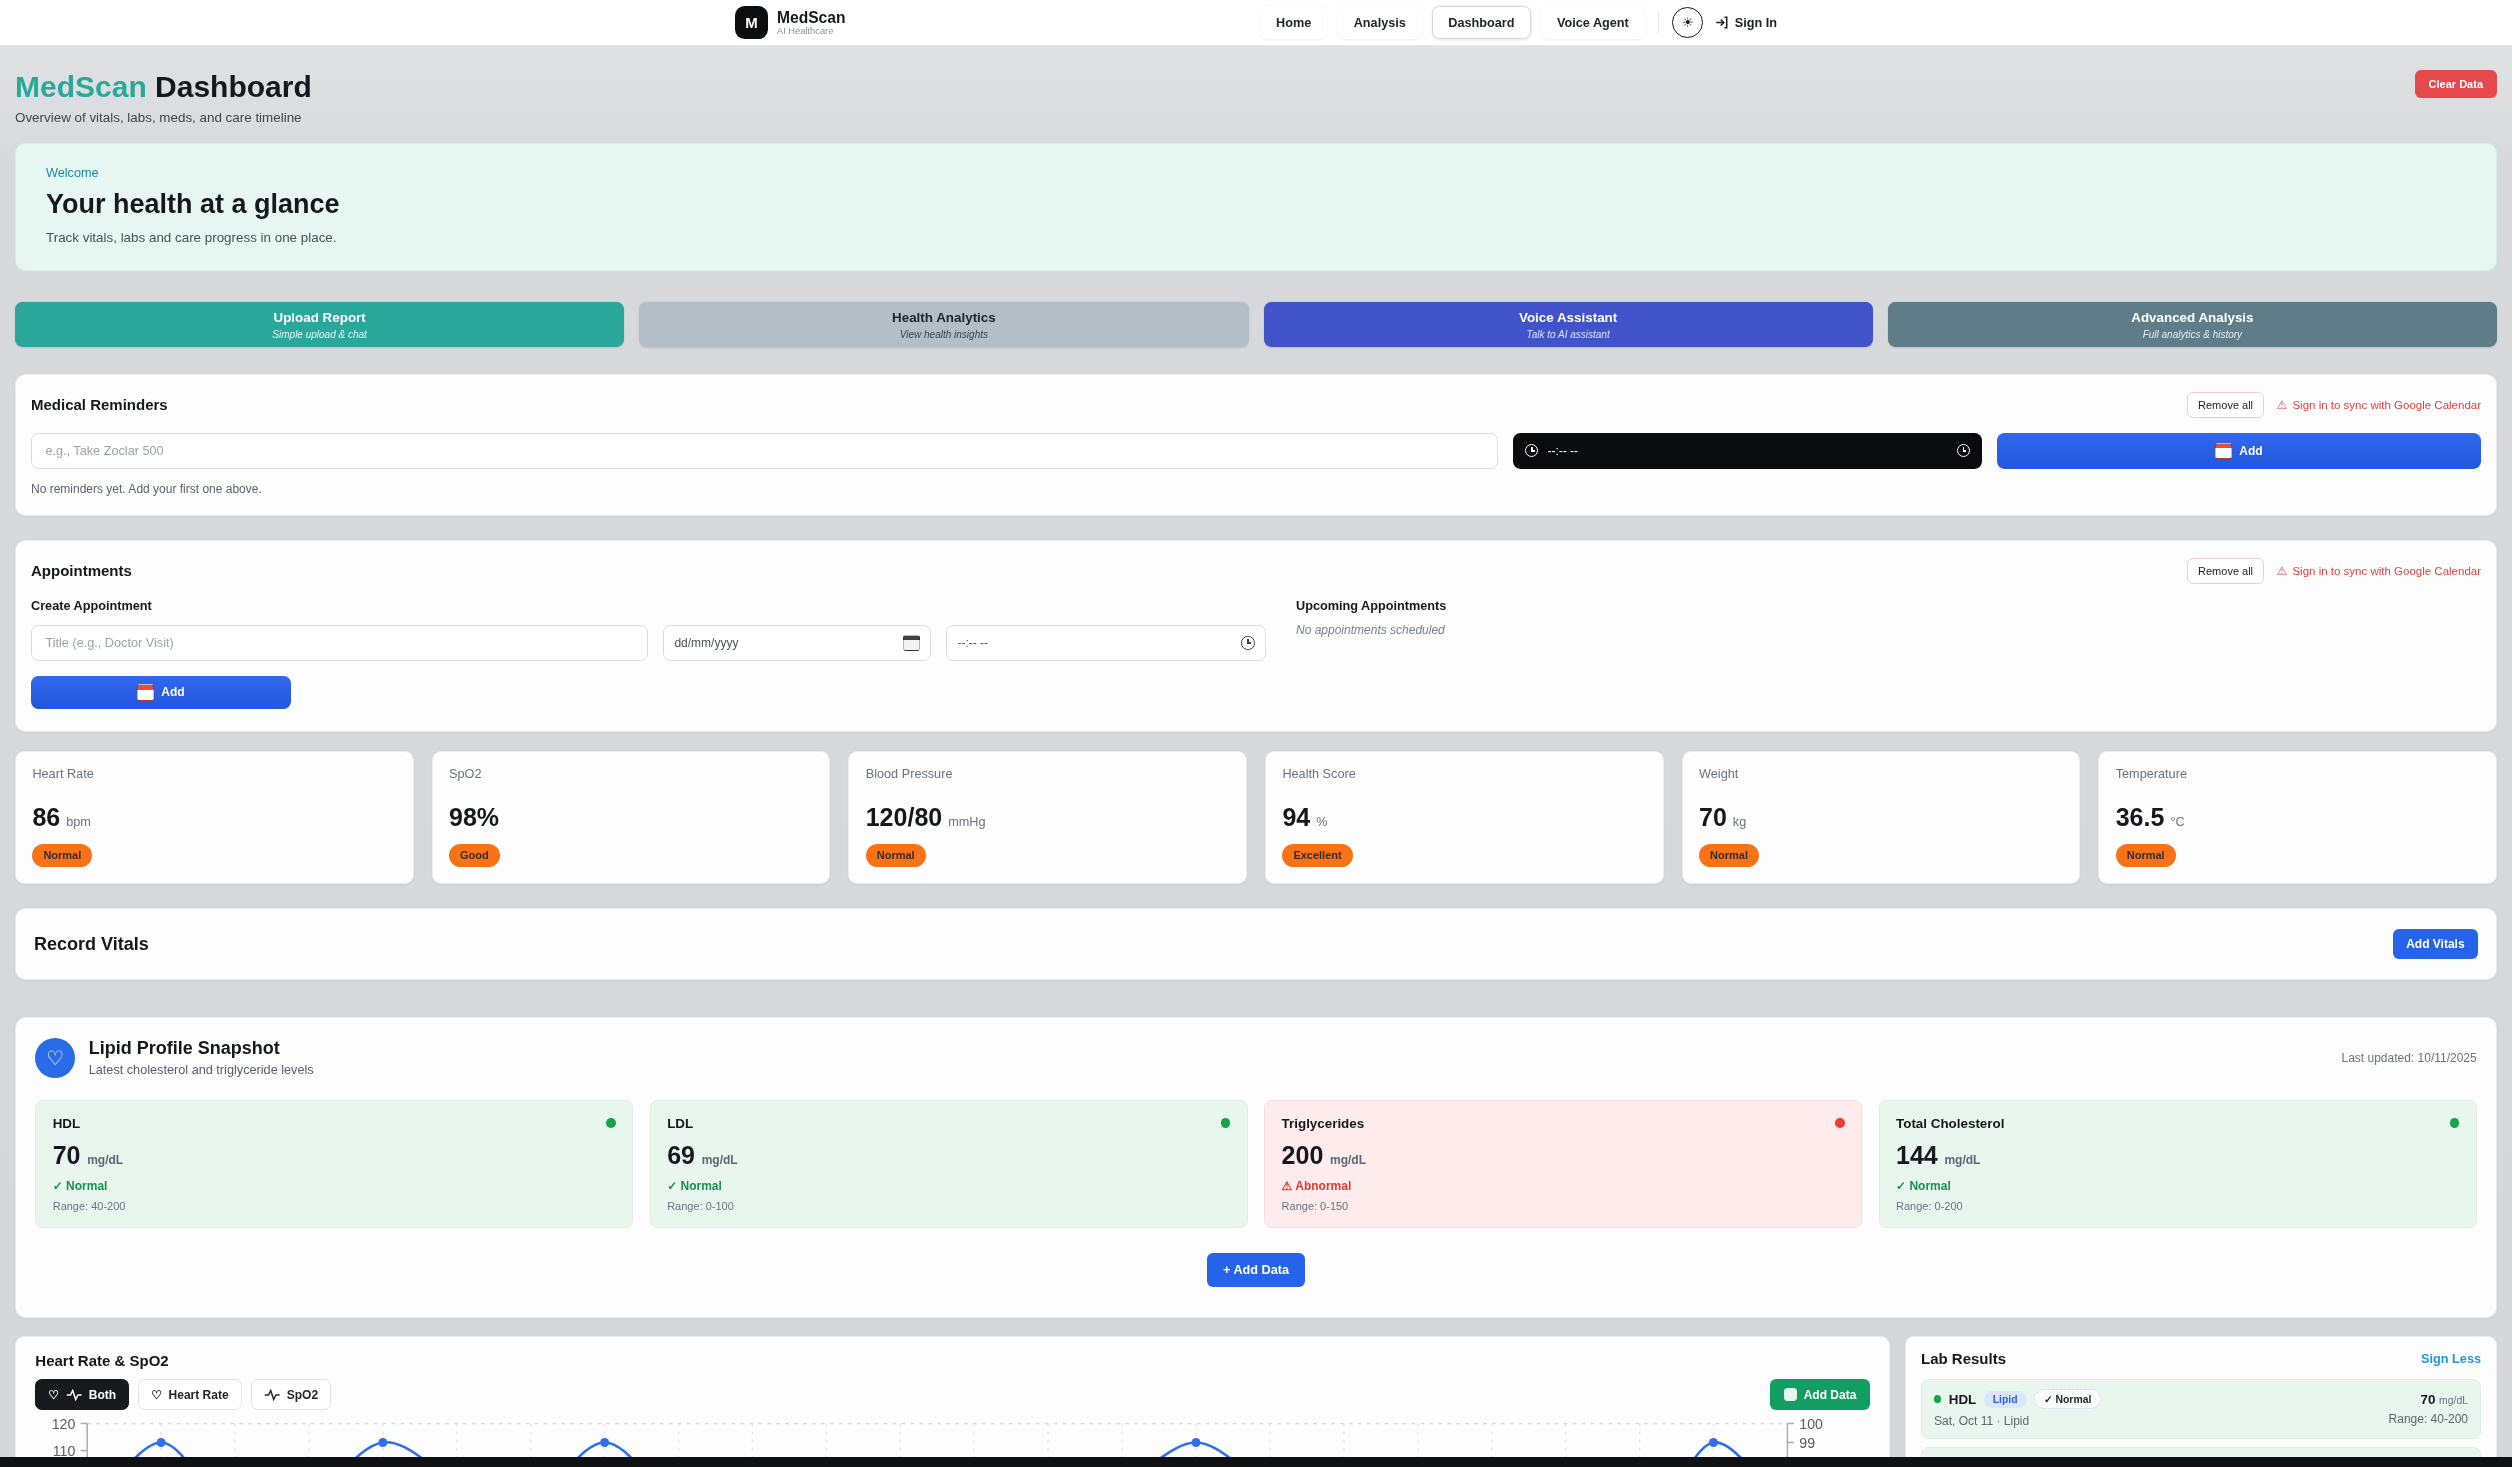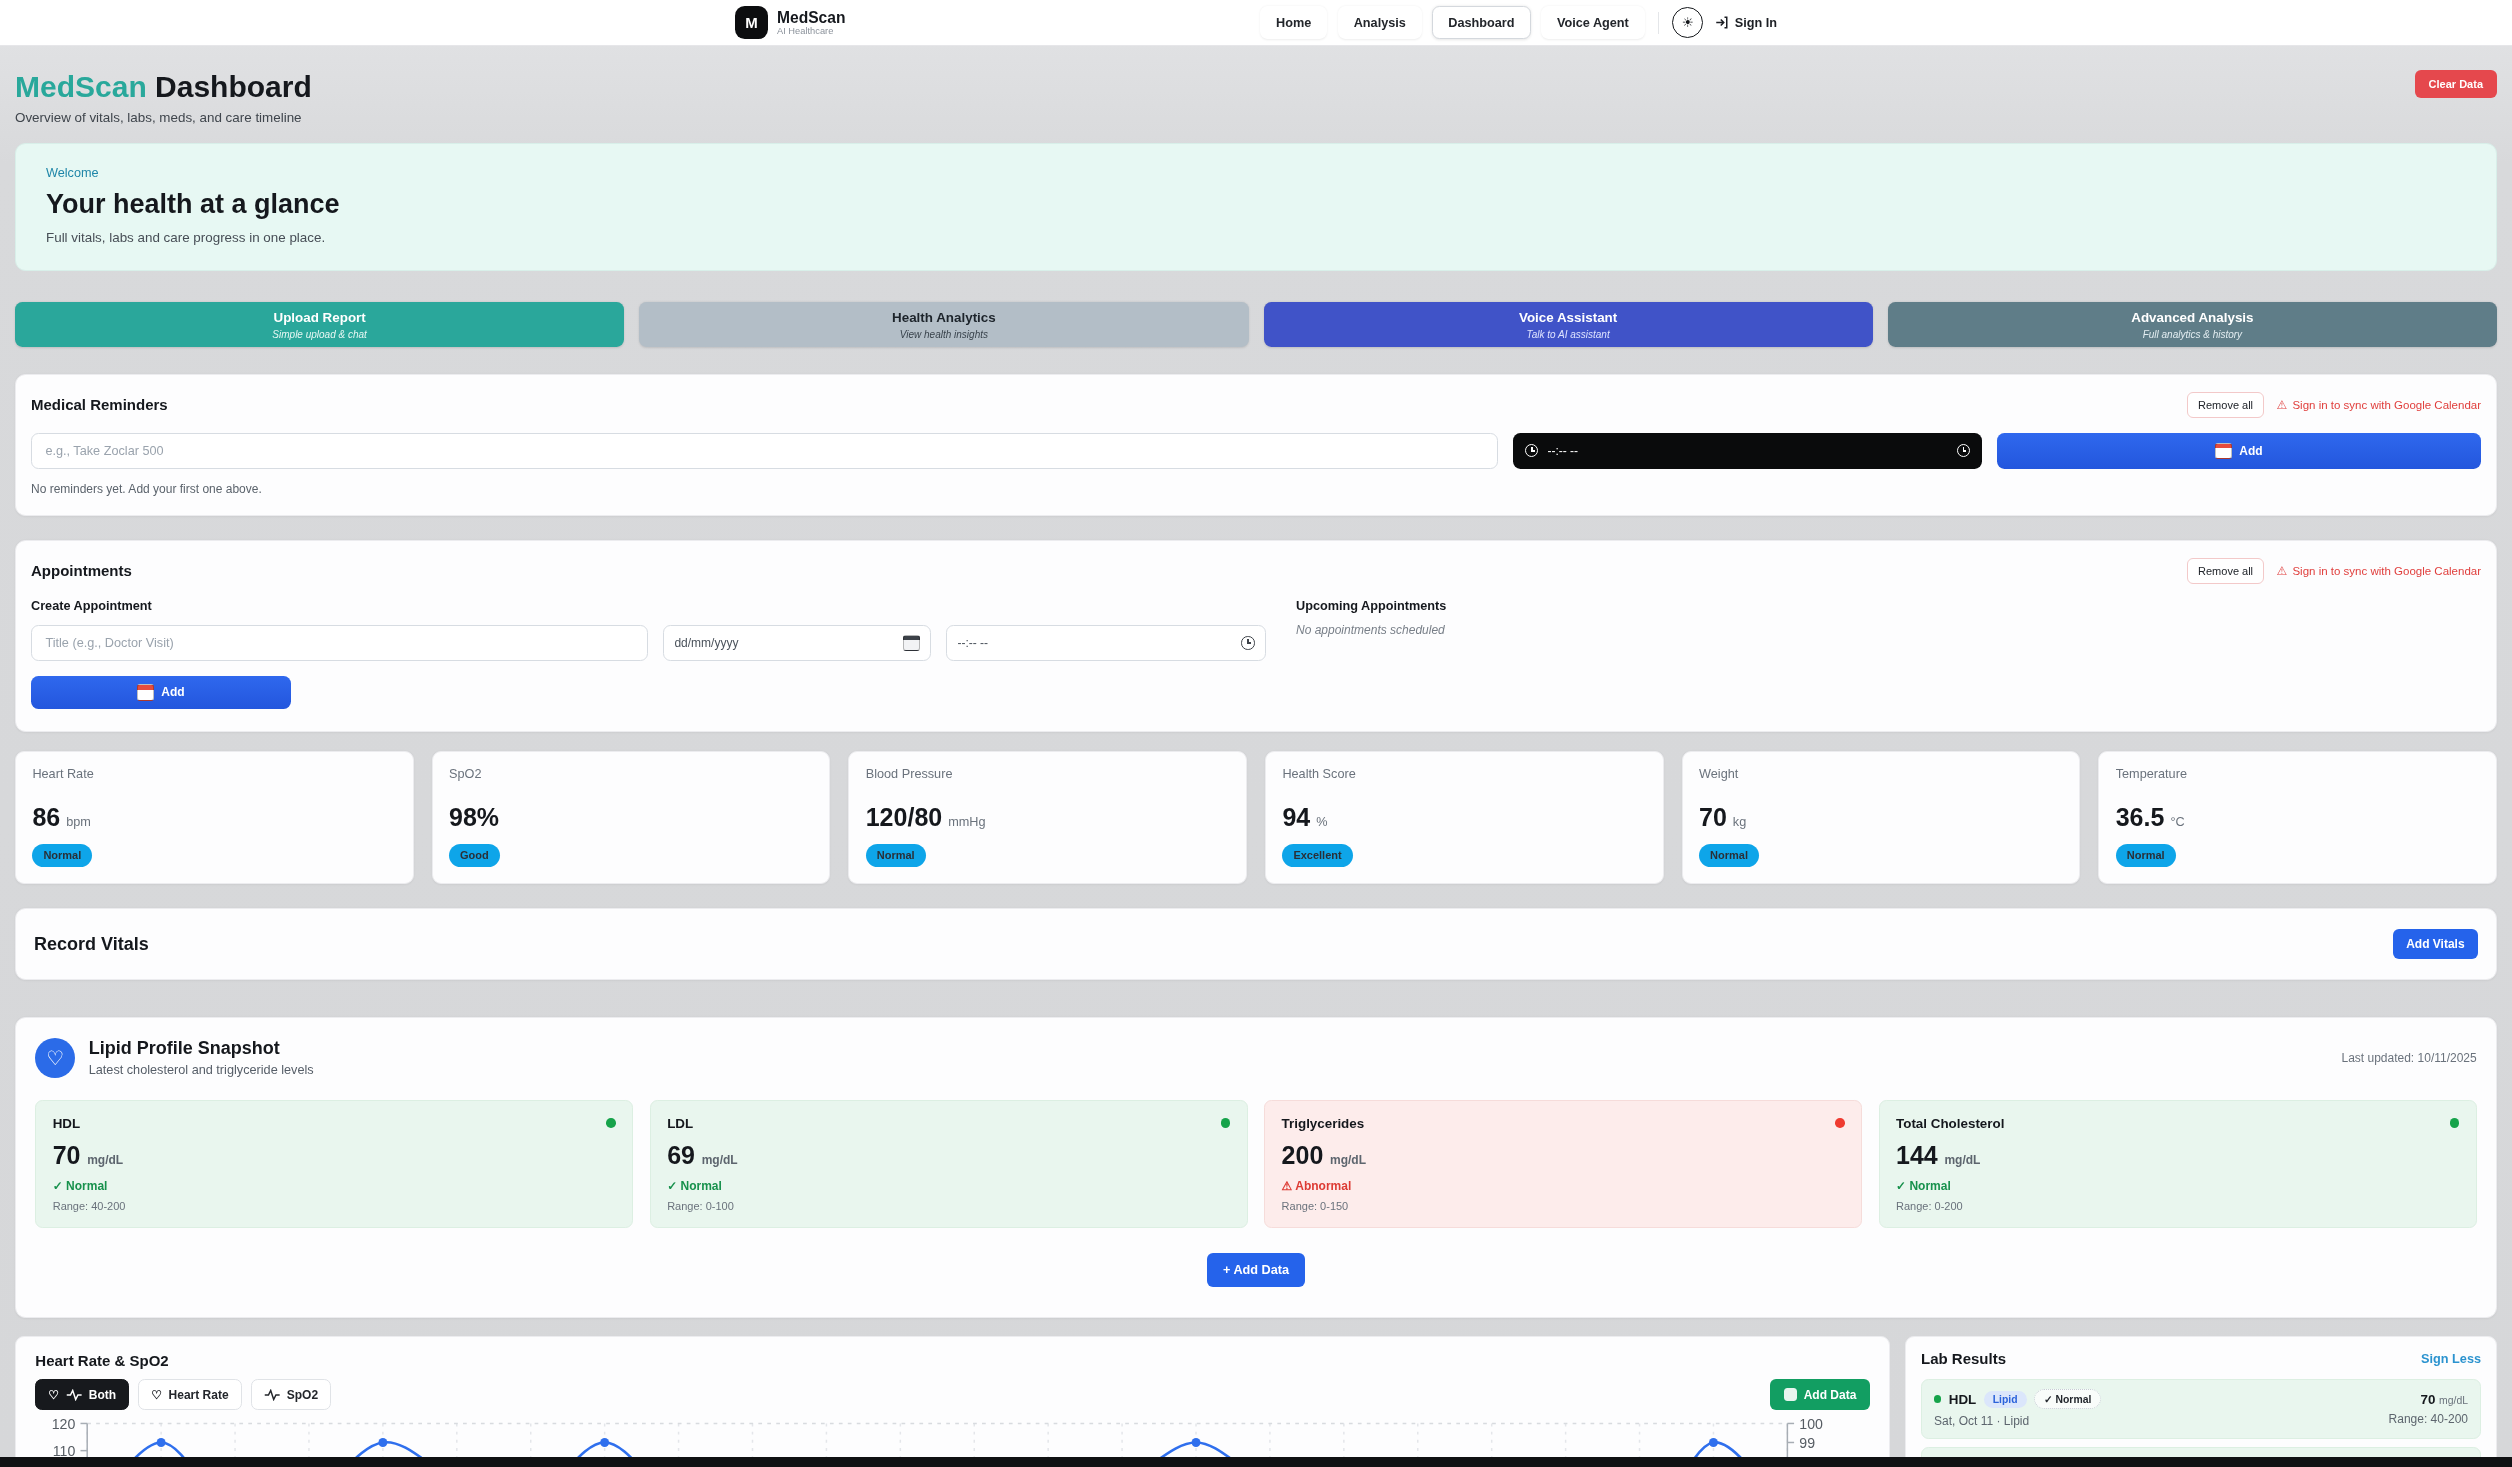--- a/index.html
+++ b/index.html
@@ -66,21 +66,21 @@
   .add-appt { width:260px; height:33px; margin-top:15px; }
   .appt-right { margin-left:30px; }
   .upcoming-empty { font-size:12px; color:#787f88; font-style:italic; margin-top:10.4px; }
   
   .vitals { margin-top:19.3px; display:grid; grid-template-columns:repeat(6,1fr); gap:18px; }
   .vital-card { background:#fdfdfe; border:0.7px solid #ececef; border-radius:9px; padding:15px 16.4px 16.4px; box-shadow:0 0.7px 2.2px rgba(0,0,0,.05); }
   .v-label { font-size:12.7px; color:#6a727c; }
   .v-valrow { margin-top:22px; display:flex; align-items:baseline; gap:6px; }
   .v-value { font-size:25px; font-weight:bold; }
   .v-unit { font-size:12.7px; color:#6a727c; }
-  .v-badge { display:inline-block; margin-top:12px; background:#0ea5e9; border-radius:743px; padding:5.2px 11px; font-size:11px; font-weight:bold; color:#2a2f36; }
+  .v-badge { display:inline-block; margin-top:12px; background:#f97316; border-radius:743px; padding:5.2px 11px; font-size:11px; font-weight:bold; color:#2a2f36; }
   
   .record-bar { margin-top:24px; padding:20px 18px; display:flex; justify-content:space-between; align-items:center; }
   .record-title { font-size:18px; font-weight:bold; }
   .btn-sm-blue { background:#2563eb; color:#fff; border:none; border-radius:6px; padding:8.2px 13.4px; font-size:12px; font-weight:bold; }
   
   .lipid-panel { margin-top:37px; padding:19.3px 19.3px 30px; }
   .lipid-head-left { display:flex; align-items:center; gap:13.4px; }
   .lipid-icon { width:40px; height:40px; border-radius:50%; background:#2b6be8; color:#fff; display:flex; align-items:center; justify-content:center; font-size:20px; }
   .lipid-title { font-size:18px; font-weight:bold; }
   .lipid-sub { font-size:12.7px; color:#565e68; margin-top:3.7px; }
@@ -183,21 +183,21 @@
         <span>Dashboard</span>
       </div>
       <div class="page-sub">Overview of vitals, labs, meds, and care timeline</div>
     </div>
     <button class="clear-btn">Clear Data</button>
   </div>
 
   <div class="welcome">
     <div class="welcome-eyebrow">Welcome</div>
     <div class="welcome-title">Your health at a glance</div>
-    <div class="welcome-sub">Full vitals, labs and care progress in one place.</div>
+    <div class="welcome-sub">Track vitals, labs and care progress in one place.</div>
   </div>
 
   <div class="actions" id="actions">
       <div class="action" style="background: rgb(42, 167, 155);">
         <div class="a-title" style="color: rgb(255, 255, 255);">Upload Report</div>
         <div class="a-sub" style="color: rgb(232, 248, 244);">Simple upload &amp; chat</div>
       </div>
       <div class="action" style="background: rgb(179, 190, 199);">
         <div class="a-title" style="color: rgb(29, 36, 43);">Health Analytics</div>
         <div class="a-sub" style="color: rgb(57, 67, 76);">View health insights</div>

